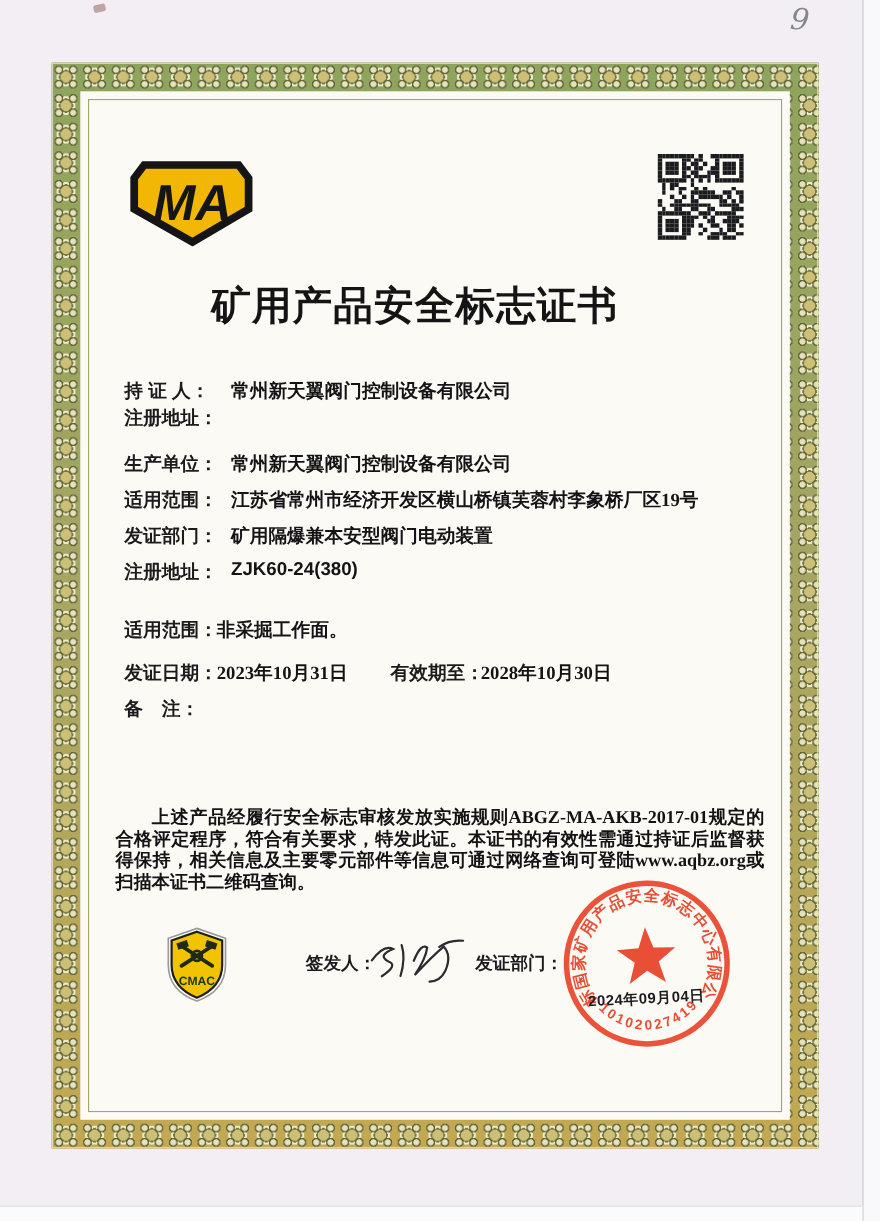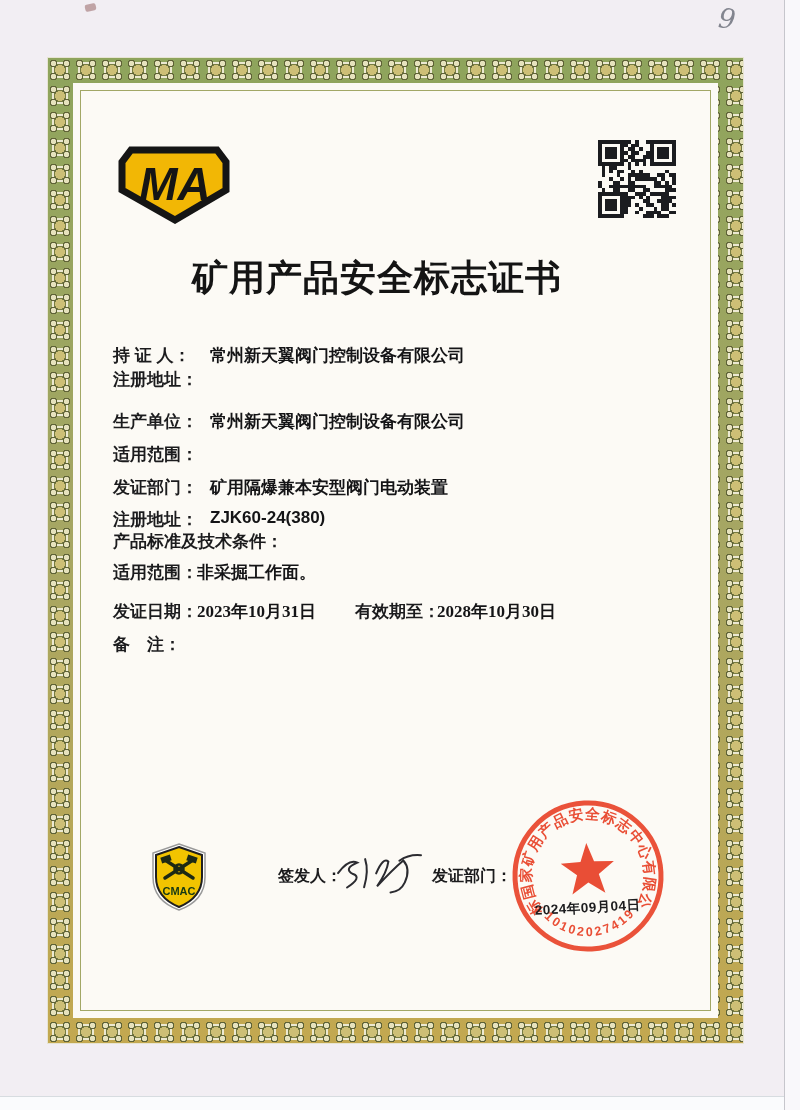--- a/index.html
+++ b/index.html
@@ -336,40 +336,41 @@
 
   <span class="lab" style="top:344px">持 证 人：</span>
   <span class="val" style="top:344px">常州新天翼阀门控制设备有限公司</span>
 
   <span class="lab" style="top:368px">注册地址：</span>
 
   <span class="lab" style="top:410px">生产单位：</span>
   <span class="val" style="top:410px">常州新天翼阀门控制设备有限公司</span>
 
   <span class="lab" style="top:443px">适用范围：</span>
+  <span class="val" style="top:443px">江苏省常州市经济开发区横山桥镇芙蓉村李象桥厂区19号</span>
 
   <span class="lab" style="top:476px">发证部门：</span>
   <span class="val" style="top:476px">矿用隔爆兼本安型阀门电动装置</span>
 
   <span class="lab" style="top:508px">注册地址：</span>
   <span class="val" style="top:508px;font-family:'Liberation Sans',sans-serif">ZJK60-24(380)</span>
 
-  <span class="lab" style="top:530px">产品标准及技术条件：</span>
 
   <span class="lab" style="top:561px">适用范围：</span>
   <span class="val" style="top:561px;left:197px">非采掘工作面。</span>
 
   <span class="lab" style="top:600px">发证日期：</span>
   <span class="val" style="top:600px;left:197px">2023年10月31日</span>
   <span class="lab" style="top:600px;left:355px">有效期至：</span>
   <span class="val" style="top:600px;left:437px">2028年10月30日</span>
 
   <span class="lab" style="top:633px">备　注：</span>
   <span class="val" style="top:633px"></span>
 
+  <div class="statement">上述产品经履行安全标志审核发放实施规则ABGZ-MA-AKB-2017-01规定的合格评定程序，符合有关要求，特发此证。本证书的有效性需通过持证后监督获得保持，相关信息及主要零元部件等信息可通过网络查询可登陆www.aqbz.org或扫描本证书二维码查询。</div>
 
   <svg class="cmac" viewBox="0 0 60 70">
     <path d="M30 2 L56 11 V35 C56 53 44 63 30 68 C16 63 4 53 4 35 V11 Z" fill="#ffffff" stroke="#9a9a9a" stroke-width="1.5"></path>
     <path d="M30 5 L53 13 V35 C53 51 42 60 30 65 C18 60 7 51 7 35 V13 Z" stroke="#1f1f1f" stroke-width="2" fill="#f2c400"></path>
     <g stroke="#1d2a14" stroke-width="3.5" stroke-linecap="round">
       <line x1="16" y1="36" x2="44" y2="18"></line>
       <line x1="16" y1="18" x2="44" y2="36"></line>
     </g>
     <rect x="12" y="14" width="10" height="6" transform="rotate(-18 17 17)" fill="#1d2a14"></rect>
     <rect x="38" y="14" width="10" height="6" transform="rotate(18 43 17)" fill="#1d2a14"></rect>

